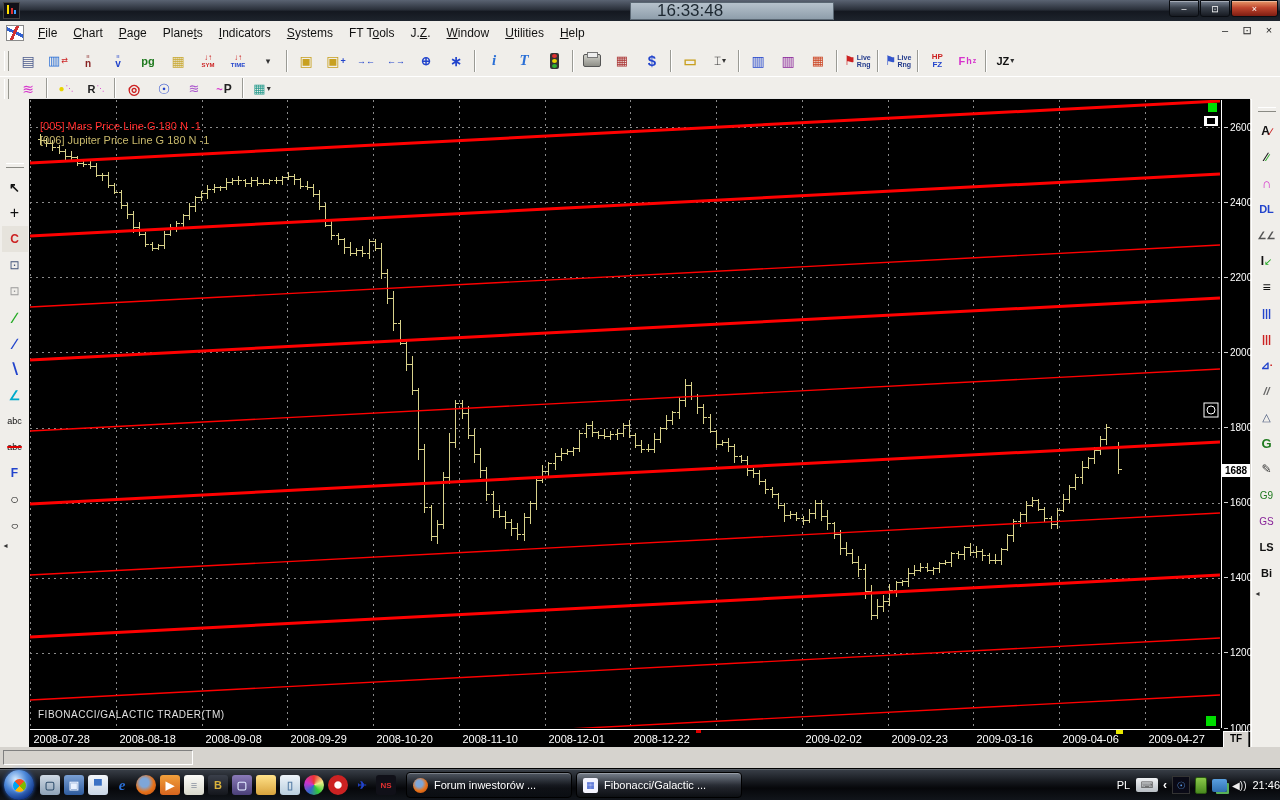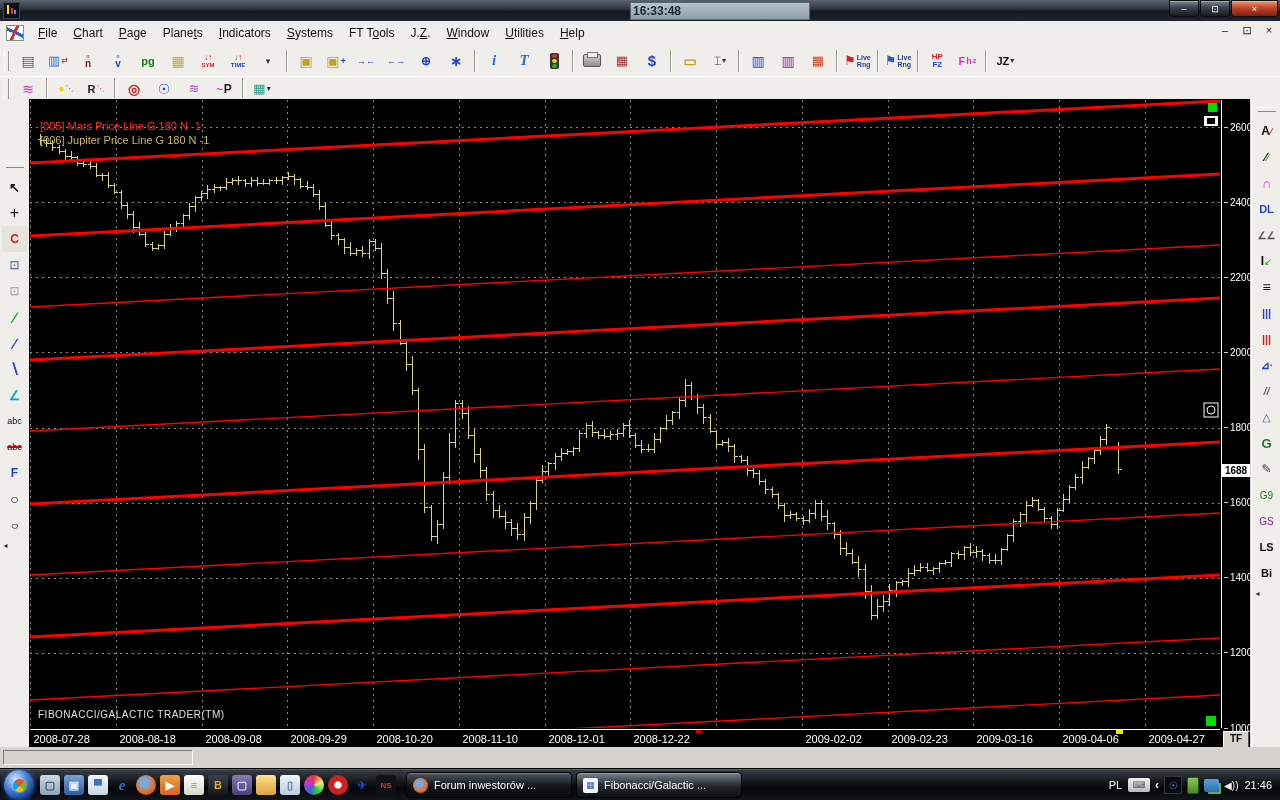--- a/index.html
+++ b/index.html
@@ -9,21 +9,21 @@
 
   
   #titlebar{left:0;top:0;width:1280px;height:21px;
     background:linear-gradient(#5a6372,#2b313b 45%,#141820 55%,#1e242d);
     display:flex;align-items:center;color:#fff;font-size:12px}
   #appicon{width:15px;height:15px;margin:0 5px 0 3px;background:#101018;border:1px solid #444;
     background-image:linear-gradient(#ffe000,#ffe000),linear-gradient(#e03030,#e03030),linear-gradient(#40a0ff,#40a0ff);
     background-size:2px 9px,2px 6px,2px 4px;background-position:3px 2px,7px 5px,10px 7px;background-repeat:no-repeat}
   #title{white-space:nowrap;text-shadow:0 1px 2px #000}
   #clockbox{left:630px;top:2px;width:176px;height:16px;background:linear-gradient(#b6c2cc,#8e9eab);
-    border:1px solid #5a6773;color:#1c2730;font-size:12px;font-weight:bold;line-height:16px;padding-left:2px}
+    border:1px solid #5a6773;color:#1c2730;font-size:17px;font-weight:normal;line-height:16px;padding-left:26px}
   #winbtns{right:2px;top:0;display:flex}
   .wbtn{width:28px;height:15px;margin-left:1px;border-radius:0 0 3px 3px;
     background:linear-gradient(#7a8494,#3a414c 45%,#171b22);border:1px solid #0a0d12;color:#fff;
     font-size:9px;display:flex;align-items:center;justify-content:center;box-shadow:inset 0 1px 0 rgba(255,255,255,.35)}
   .wbtn.close{width:45px;background:linear-gradient(#e8996a,#c0462e 45%,#7e1d12)}
 
   
   #menubar{left:0;top:21px;width:1280px;height:24px;background:#f0eeea;border-bottom:1px solid #cfccc4;
     display:flex;align-items:center;font-size:12px;color:#111}
   #menuicon{width:16px;height:14px;margin:0 6px 0 6px;background:#fff;border:1px solid #8a8a8a;
@@ -89,21 +89,21 @@
   .ql{width:20px;height:20px;border-radius:3px;display:flex;align-items:center;justify-content:center;
     font-size:11px;font-weight:bold}
   #tbtns{display:flex;align-items:center}
   .tbtn{width:152px;height:24px;margin:0 2px;border-radius:4px;border:1px solid #000;
     display:flex;align-items:center;gap:6px;padding:0 6px;color:#fff;font-size:11px;white-space:nowrap;
     background:linear-gradient(rgba(120,130,145,.45),rgba(40,45,55,.35) 50%,rgba(5,8,12,.4));
     box-shadow:inset 0 1px 0 rgba(255,255,255,.25)}
   .tbtn.active{background:linear-gradient(rgba(170,180,195,.6),rgba(70,76,88,.5) 50%,rgba(12,14,18,.65))}
   .tmini{width:15px;height:15px;border-radius:2px;display:flex;align-items:center;justify-content:center;
     font-size:9px;flex:none}
-  #tray{margin-left:auto;display:flex;align-items:center;gap:6px;padding-right:8px;font-size:11px}
+  #tray{margin-left:auto;display:flex;align-items:center;gap:6px;padding-right:0;font-size:11px}
   .trico{display:flex;align-items:center;justify-content:center;height:16px}
 </style>
 </head>
 <body>
 
 <div id="app">
 
   <div id="titlebar" class="abs">
     <span id="appicon"></span>
     <div id="clockbox" class="abs">16:33:48</div>

